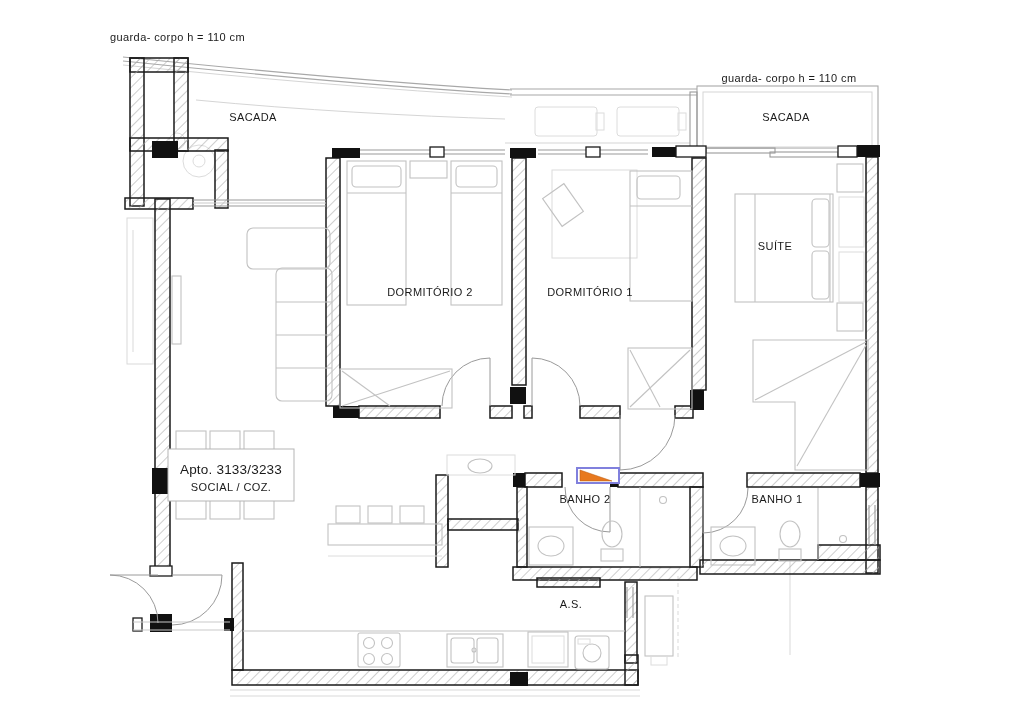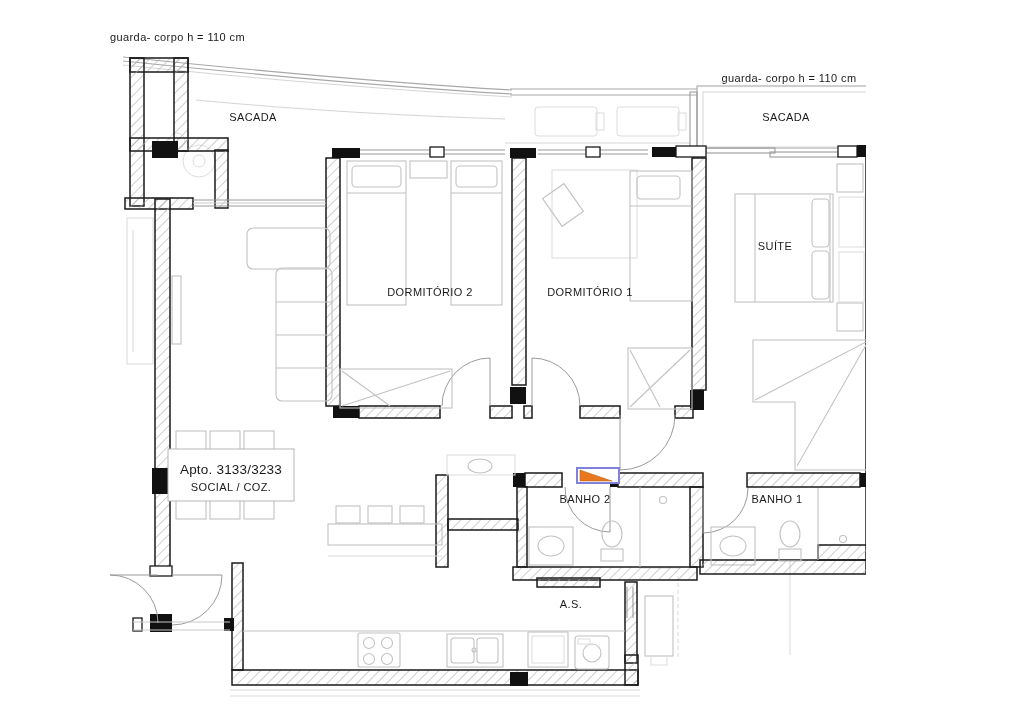--- a/index.html
+++ b/index.html
@@ -1,16 +1,16 @@
 <!DOCTYPE html>
 <html><head>
 <meta charset="utf-8">
 <style>
   html,body{margin:0;padding:0;background:#fff;}
-  #stage{position:relative;width:866px;height:723px;background:#ffffff;overflow:hidden;
+  #stage{position:relative;width:1024px;height:723px;background:#ffffff;overflow:hidden;
          font-family:"Liberation Sans", sans-serif;}
   svg{display:block;}
   .lbl{font-family:"Liberation Sans", sans-serif;font-size:11px;fill:#1a1a1a;letter-spacing:.4px;}
   .lbl-big{font-family:"Liberation Sans", sans-serif;font-size:13.5px;fill:#1a1a1a;letter-spacing:.2px;}
   .wallH{fill:url(#hatch);stroke:#1a1a1a;stroke-width:1.5;}
   .col{fill:#111;stroke:none;}
   .colW{fill:#fff;stroke:#1a1a1a;stroke-width:1.3;}
   .win{stroke:#9a9a9a;stroke-width:1.1;fill:none;}
   .winL{stroke:#c9c9c9;stroke-width:1;fill:none;}
   .door{stroke:#9a9a9a;stroke-width:1;fill:none;}

